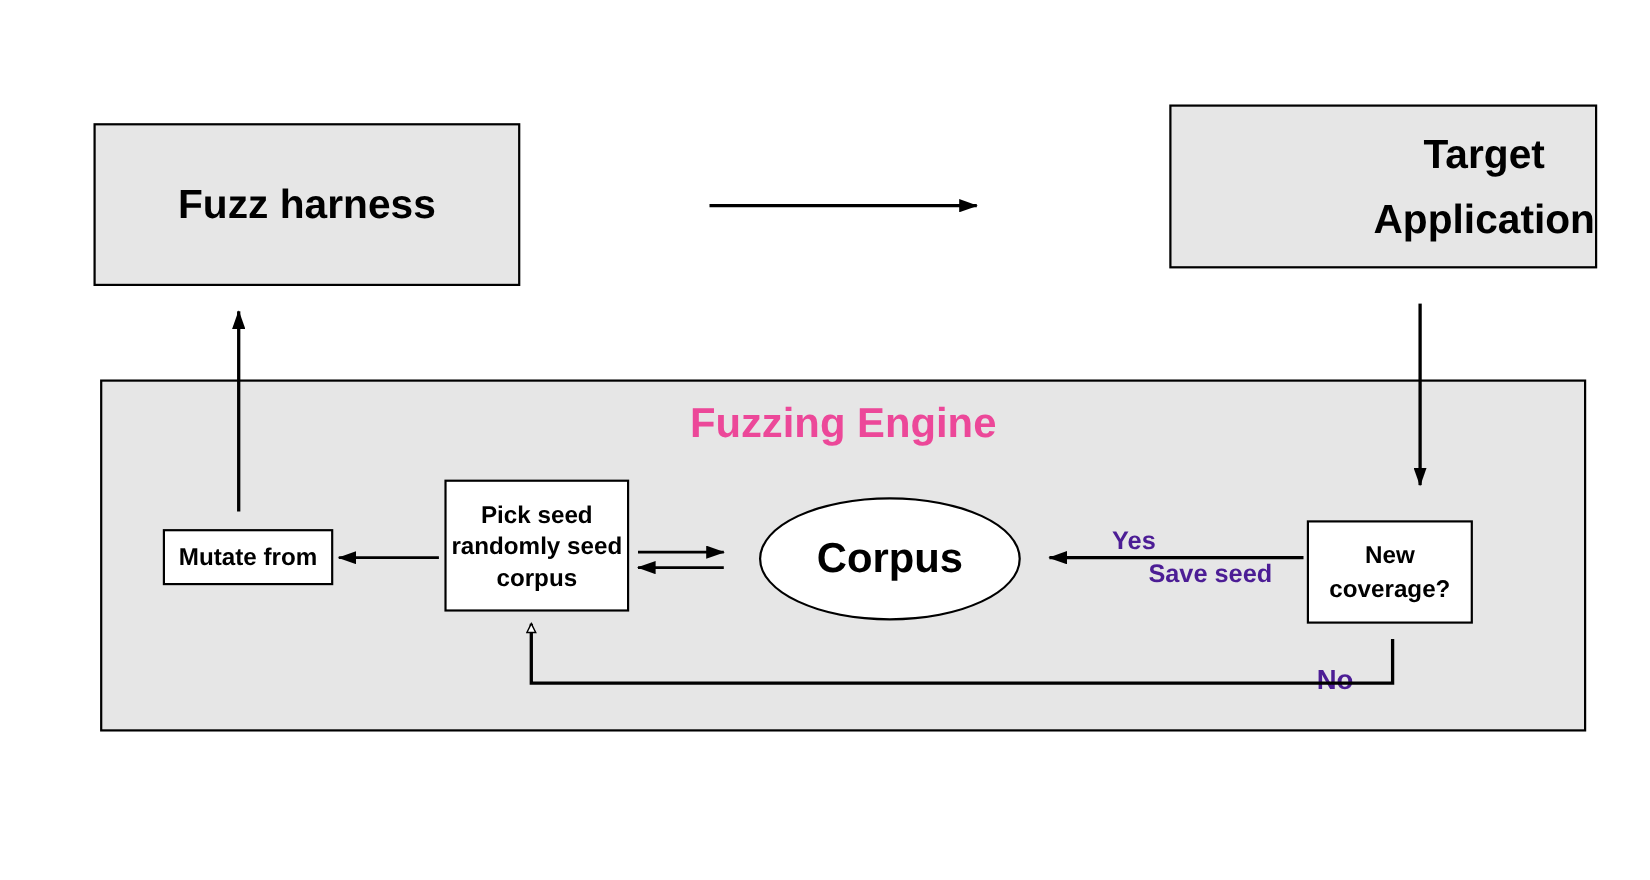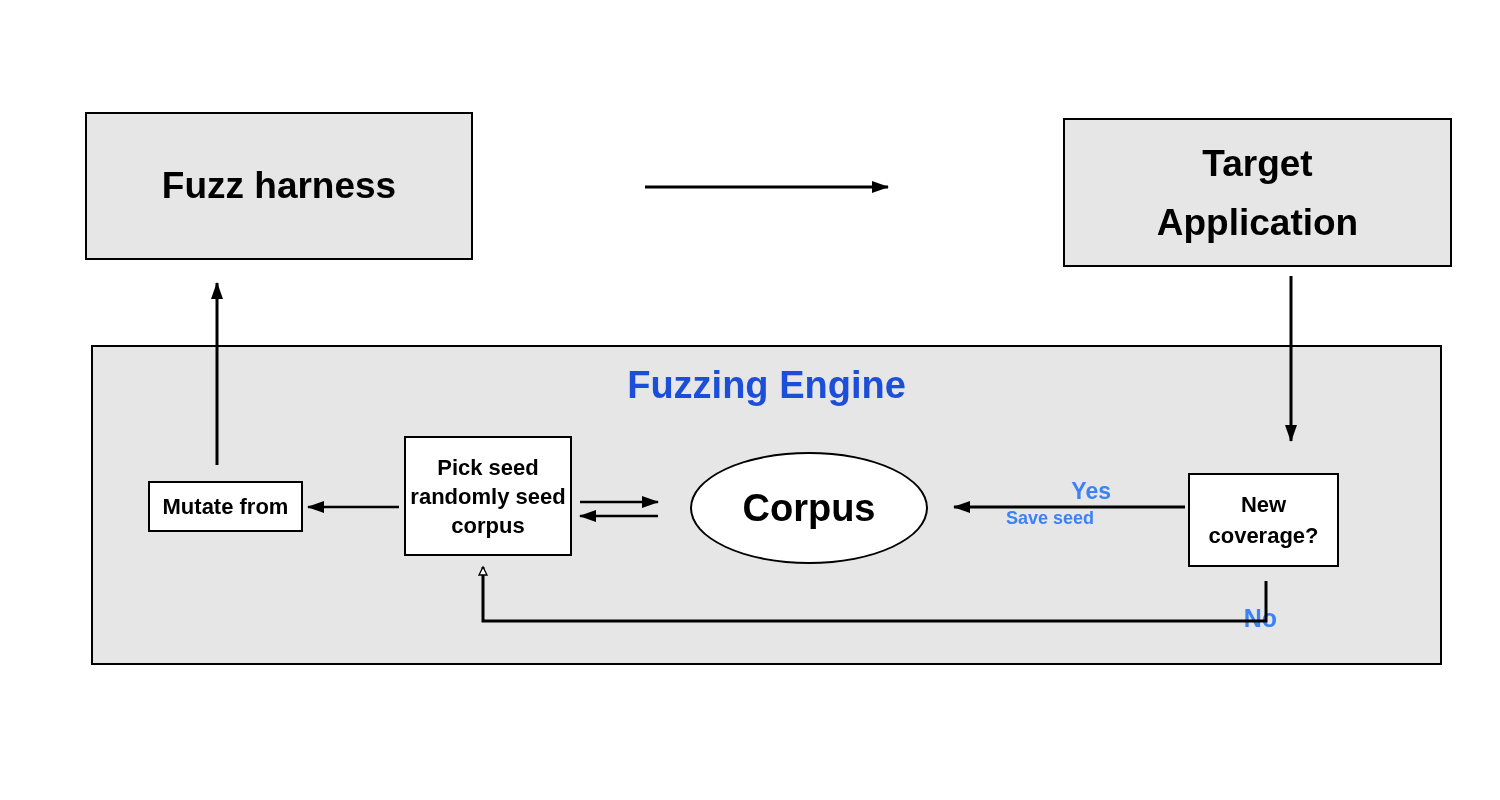--- a/index.html
+++ b/index.html
@@ -34,36 +34,36 @@
     border: 2px solid #000000;
     text-align: center;
   }
 
   .fuzz-harness {
     left: 85px; top: 112px; width: 388px; height: 148px;
     font-size: 37px;
   }
 
   .target-application {
-    left: 1063px; top: 118px; width: 389px; height: 149px;
-    font-size: 37px; line-height: 59px;
+    left: 1063px; top: 95px; width: 389px; height: 149px;
+    font-size: 37px; line-height: 59px; justify-content: flex-end;
   }
 
   .engine-box {
     position: absolute;
     left: 91px; top: 345px; width: 1351px; height: 320px;
     background: #e6e6e6;
     border: 2px solid #000000;
   }
 
   .engine-title {
     position: absolute;
     left: 91px; top: 363px; width: 1351px;
     text-align: center;
-    font-size: 38px; font-weight: bold; color: #1d4ed8;
+    font-size: 38px; font-weight: bold; color: #ec4899;
     line-height: 44px;
   }
 
   .mutate-seed {
     left: 148px; top: 481px; width: 155px; height: 51px;
     font-size: 22px;
   }
 
   .pick-seed {
     left: 404px; top: 436px; width: 168px; height: 120px;
@@ -78,27 +78,27 @@
     font-size: 38px;
   }
 
   .new-coverage {
     left: 1188px; top: 473px; width: 151px; height: 94px;
     font-size: 22px; line-height: 31px;
   }
 
   .edge-label {
     position: absolute;
-    text-align: right;
+    text-align: left;
     font-weight: bold;
-    color: #3b82f6;
+    color: #4c1d95;
   }
 
   .yes-label   { left: 1011px; top: 478px; width: 100px; font-size: 23px; }
-  .save-label  { left: 944px;  top: 508px; width: 150px; font-size: 18px; }
+  .save-label  { left: 1044px;  top: 508px; width: 150px; font-size: 23px; }
   .no-label    { left: 1197px; top: 584px; width: 80px;  font-size: 25px; margin-top: 20px; }
 
   .line-block span { display: block; }
 
   .connector-layer {
     position: absolute;
     left: 0; top: 0; width: 1500px; height: 800px;
     pointer-events: none;
   }
 </style>

